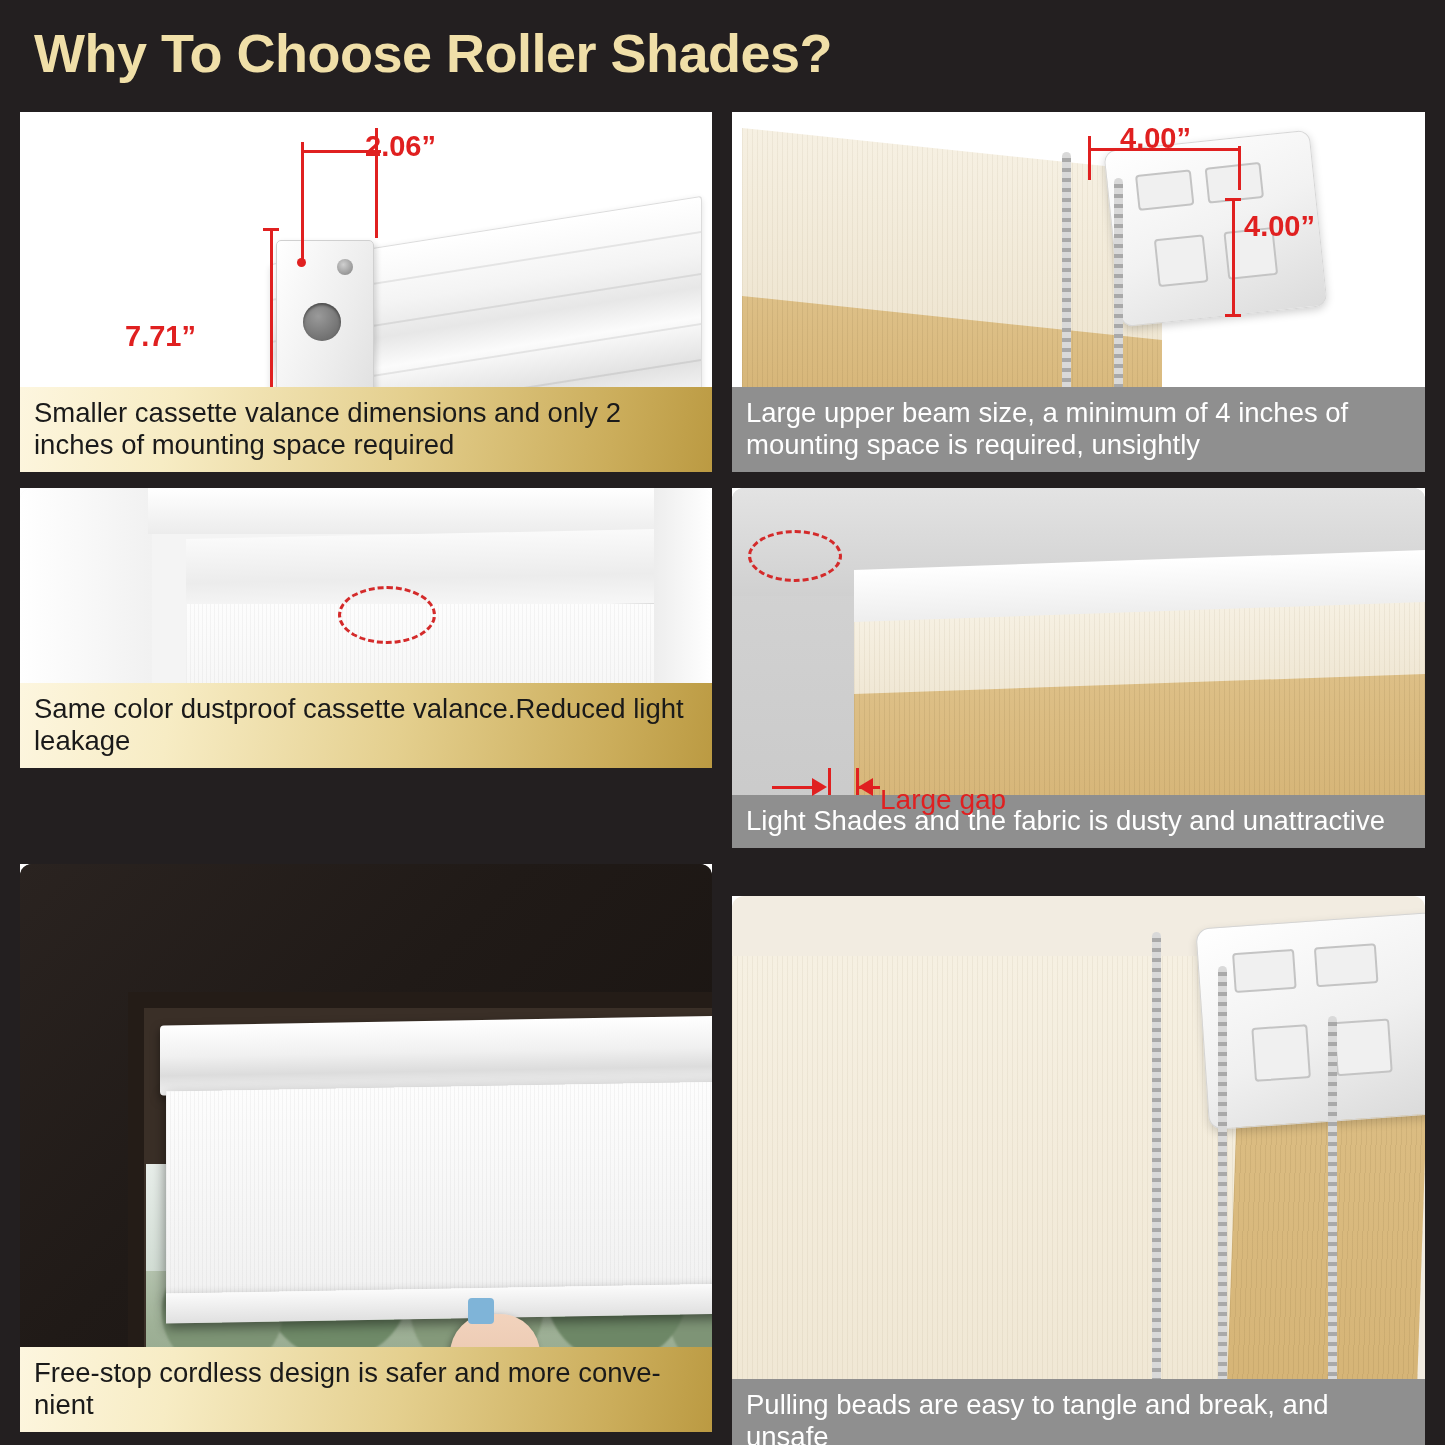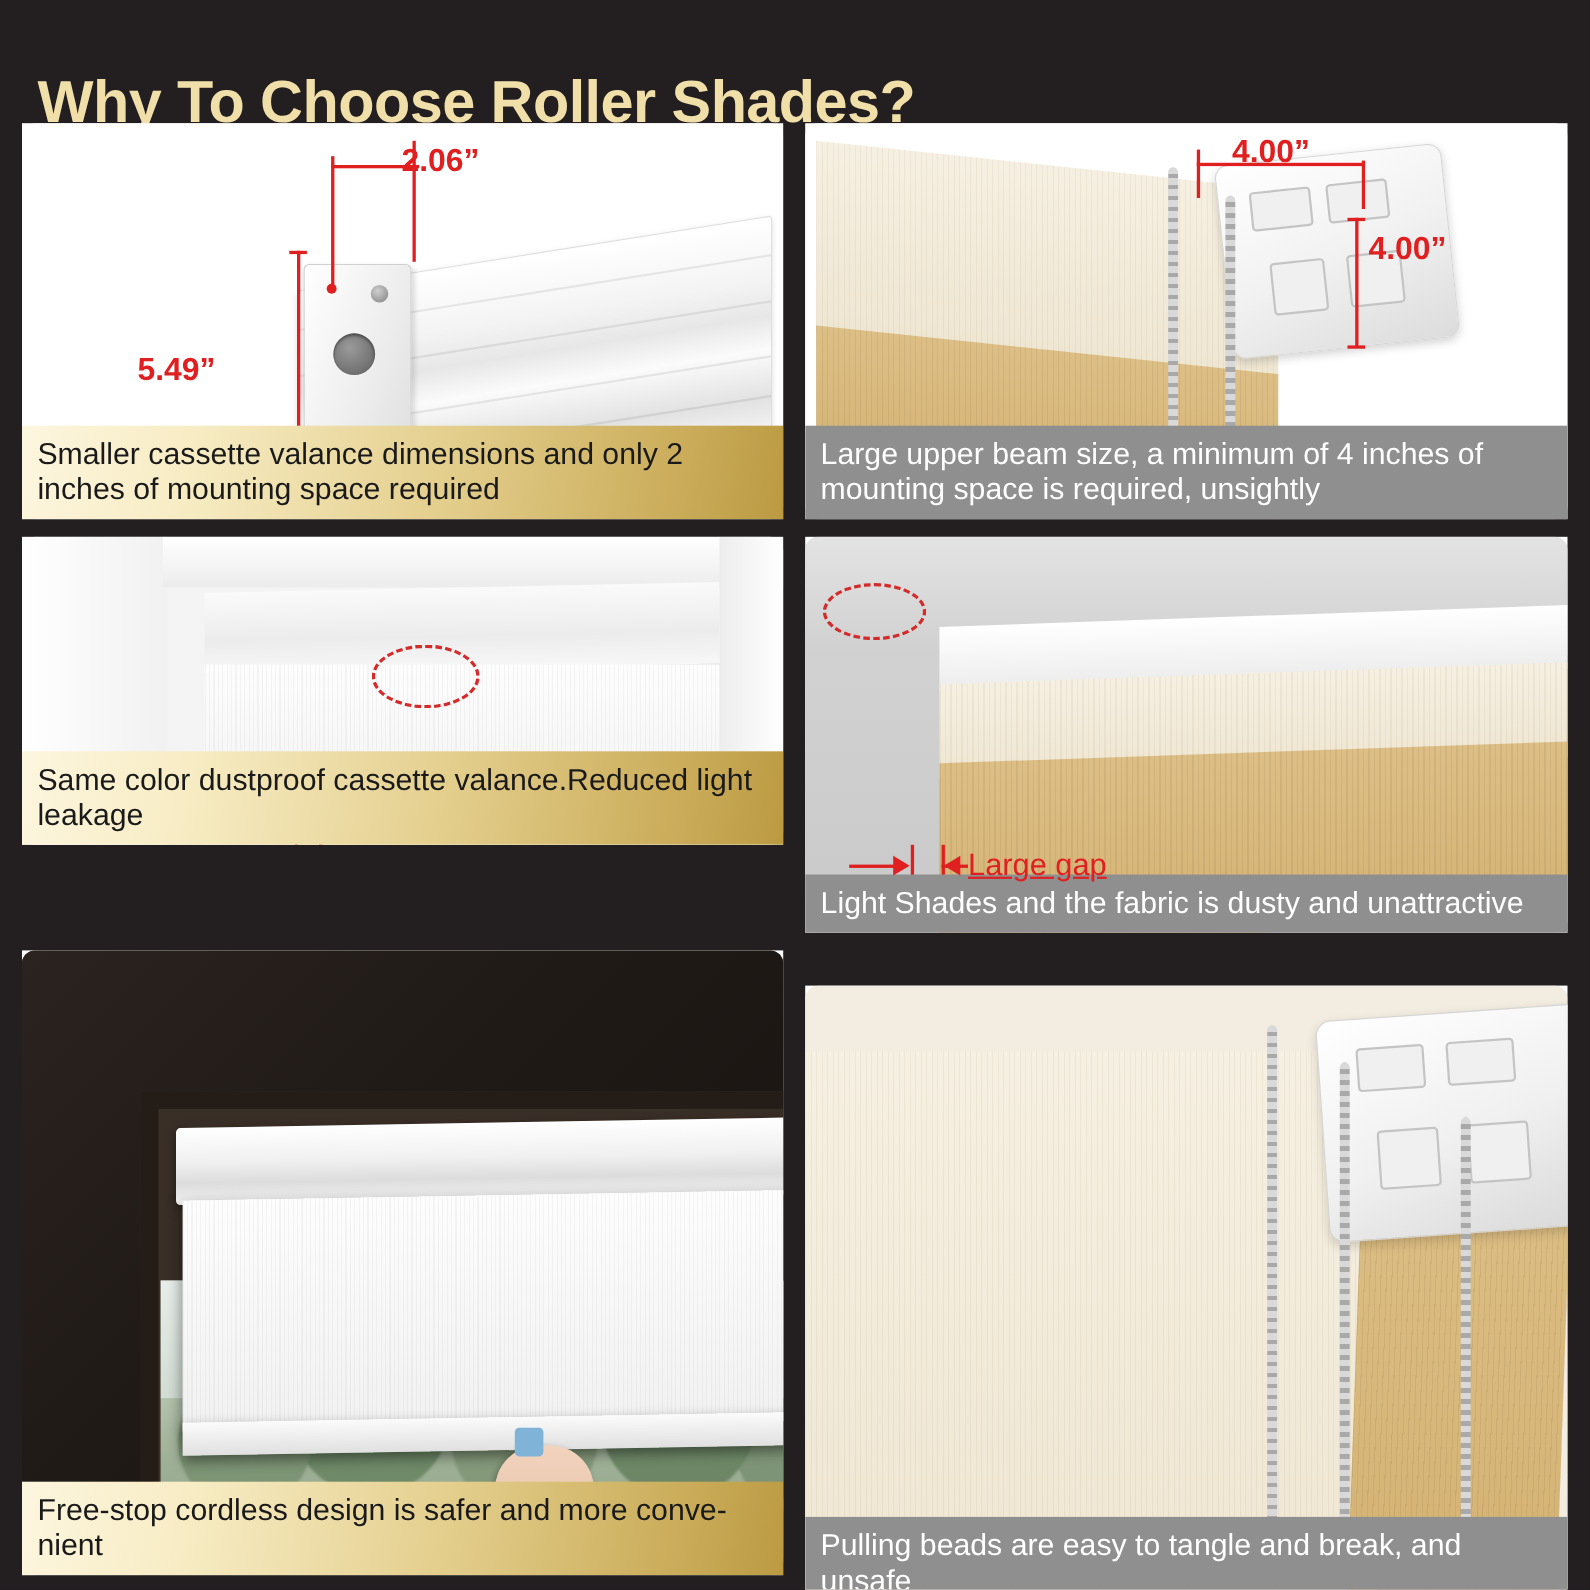--- a/index.html
+++ b/index.html
@@ -22,21 +22,20 @@
   }
   .headline {
     position: absolute;
     left: 34px;
     top: 22px;
     font-size: 54px;
     font-weight: bold;
     color: #f0dfa8;
     letter-spacing: -0.5px;
     white-space: nowrap;
-    margin-top: 40px;
   }
   
   .grid {
     position: absolute;
     left: 20px;
     top: 112px;
     width: 1405px;
     height: 1320px;
   }
   .card {
@@ -378,21 +377,21 @@
 
         <div class="dot" style="left:277px; top:146px;"></div>
         <div class="dim-line-v" style="left:281px; top:30px; height:120px;"></div>
         <div class="dim-line-v" style="left:355px; top:16px; height:110px;"></div>
         <div class="dim-line-h" style="left:281px; top:38px; width:80px;"></div>
         <div class="dim-label" style="left:345px; top:18px;">2.06”</div>
 
         <div class="dim-line-v" style="left:250px; top:116px; height:212px;"></div>
         <div class="tick-h" style="left:243px; top:116px;"></div>
         <div class="tick-h" style="left:243px; top:326px;"></div>
-        <div class="dim-label" style="left:105px; top:208px;">5.49”</div>
+        <div class="dim-label" style="left:105px; top:208px;">7.71”</div>
       </div>
       <div class="caption cap-gold">Smaller cassette valance dimensions and only 2 inches of mounting space required</div>
     </div>
 
     <div class="card" id="card-2">
       <div class="photo">
         <div class="bg-white"></div>
 
         <div id="c2-shade">
           <div class="tex-cream" style="position:absolute; left:0; top:0; width:100%; height:58%;"></div>
@@ -448,21 +447,21 @@
     <div class="card" id="card-4">
       <div class="photo">
         <div id="c4-bg"></div>
         <div id="c4-wall"></div>
         <div id="c4-rail"></div>
         <div id="c4-cream" class="tex-cream"></div>
         <div id="c4-tan" class="tex-tan"></div>
 
         <div class="ellipse-dash" style="left:16px; top:42px; width:88px; height:46px;"></div>
 
-        <div class="gap-label" style="left:148px; top:282px;text-decoration:underline;">Large gap</div>
+        <div class="gap-label" style="left:148px; top:296px;">Large gap</div>
         <div class="dim-line-v" style="left:96px; top:280px; height:38px;"></div>
         <div class="dim-line-v" style="left:124px; top:280px; height:38px;"></div>
         <div class="dim-line-h" style="left:40px; top:298px; width:50px;"></div>
         <div class="arrow-right" style="left:80px; top:290px;"></div>
         <div class="dim-line-h" style="left:124px; top:298px; width:24px;"></div>
         <div class="arrow-left" style="left:126px; top:290px;"></div>
       </div>
       <div class="caption cap-gray">Light Shades and the fabric is dusty and unattractive</div>
     </div>
 

